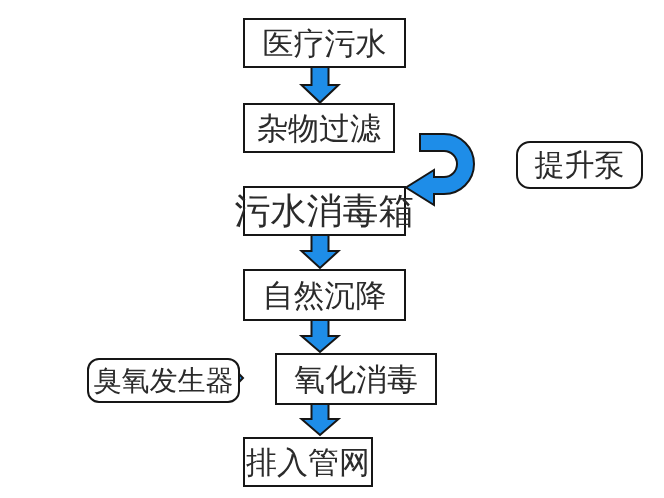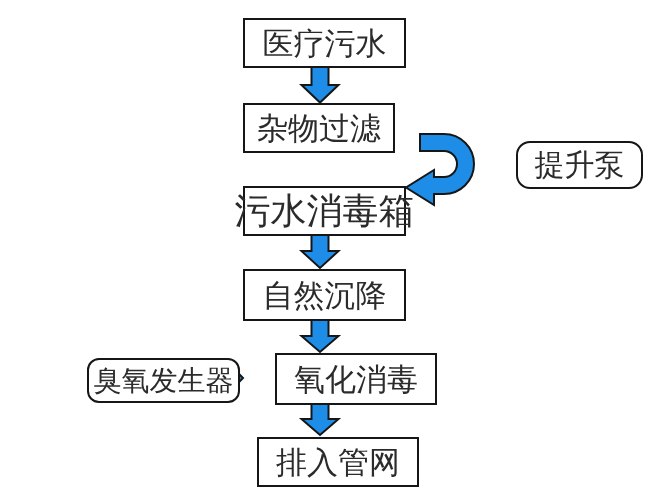--- a/index.html
+++ b/index.html
@@ -43,21 +43,21 @@
   }
   .node.rounded {
     border-radius: 14px;
     margin-left: 36px;
   }
   #node-medical-sewage        { left: 243px; top: 18px;  width: 163px; height: 50px; }
   #node-debris-filter         { left: 243px; top: 103px; width: 152px; height: 50px; }
   #node-sewage-disinfect-tank { left: 243px; top: 186px; width: 163px; height: 50px; font-size: 36px; }
   #node-natural-settling      { left: 243px; top: 269px; width: 163px; height: 52px; }
   #node-oxidation-disinfect   { left: 244px; top: 353px; width: 162px; height: 52px; margin-left: 31px; }
-  #node-discharge-network     { left: 257px; top: 437px; width: 162px; height: 50px; }
+  #node-discharge-network     { left: 243px; top: 437px; width: 130px; height: 50px; }
   #node-lift-pump             { left: 480px; top: 141px; width: 127px; height: 48px; font-size: 30px; }
   #node-ozone-generator       { left: 51px;  top: 358px; width: 153px; height: 45px; font-size: 28px; border-radius: 12px; }
 </style>
 </head>
 <body>
 
 <div id="canvas">
 
   <svg id="arrow-layer" viewBox="0 0 664 498" xmlns="http://www.w3.org/2000/svg">
 

